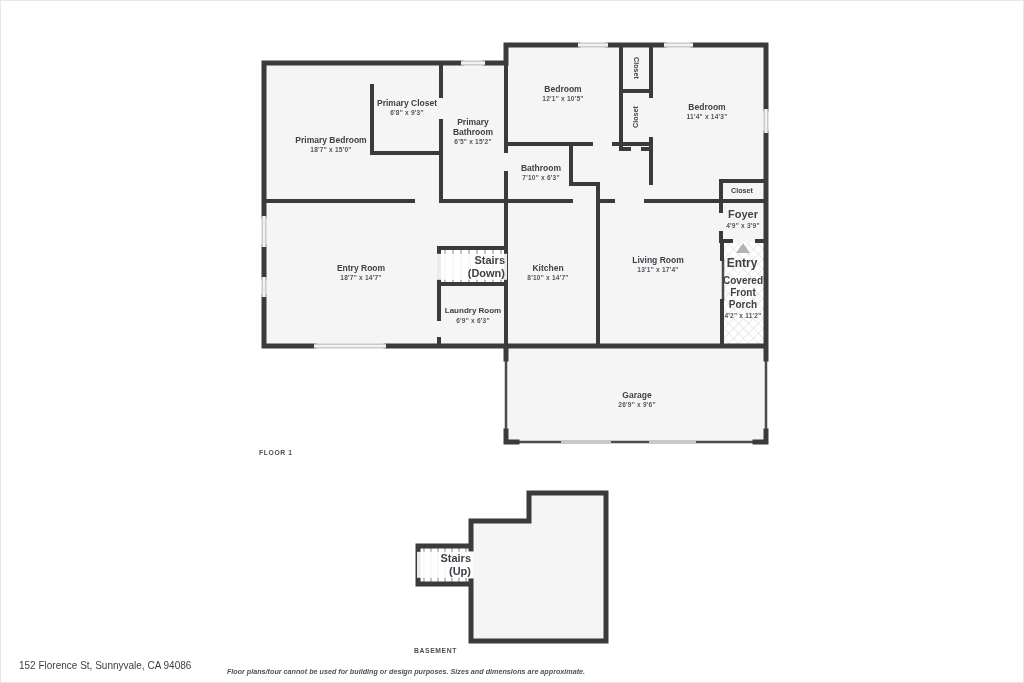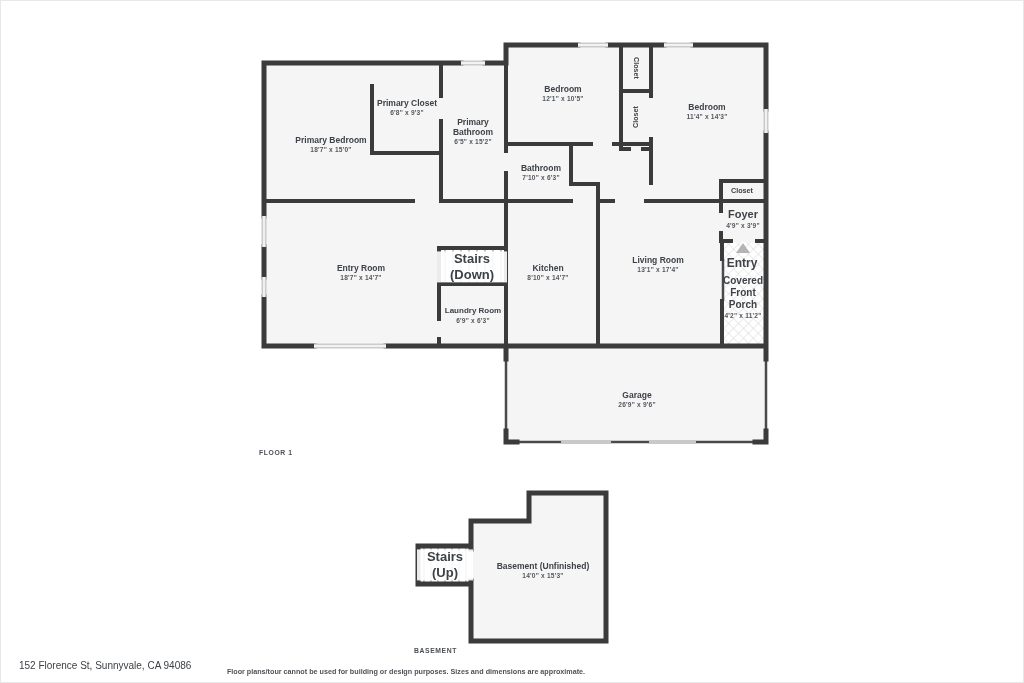--- a/index.html
+++ b/index.html
@@ -8,34 +8,34 @@
     font-family:"Liberation Sans", sans-serif;overflow:hidden;
     border:1px solid #e8e8e8;box-sizing:border-box;
   }
   svg.plan{position:absolute;left:0;top:0;}
   .lbl{
     position:absolute;transform:translate(-50%,-50%);
     text-align:center;color:#3e4247;white-space:normal;pointer-events:none;
   }
   .lbl .nm{font-weight:bold;font-size:8.5px;line-height:1.2;}
   .lbl .dm{font-weight:bold;font-size:6.6px;color:#53575d;margin-top:1px;letter-spacing:.2px;}
-  .lbl.onstairs .nm{background:rgba(255,255,255,.9);padding:0 2px;font-size:13px;}
+  .lbl.onstairs .nm{background:rgba(255,255,255,.9);padding:0 2px;font-size:11px;text-align:right;}
   .lbl.rot90{transform:translate(-50%,-50%) rotate(90deg);}
   .lbl.rot270{transform:translate(-50%,-50%) rotate(-90deg);}
   .lbl.rot90 .nm,.lbl.rot270 .nm{font-size:7.2px;white-space:nowrap;}
   .caption{
     position:absolute;font-size:6.8px;font-weight:bold;color:#4b4f54;
     letter-spacing:.6px;
   }
   .address{
     position:absolute;left:18px;top:659px;font-size:10px;font-weight:normal;color:#3c4045;
   }
   .disclaimer{
     position:absolute;left:0;top:666px;width:810px;text-align:center;
-    font-size:7.2px;font-weight:bold;color:#4e5257;
+    font-size:7.2px;font-weight:bold;color:#4e5257;font-style:italic;
   }
 </style>
 </head>
 <body>
 
 <div class="canvas">
 
   <svg class="plan" width="1024" height="683" viewBox="0 0 1024 683">
     <defs>
       <pattern id="hatch" width="7" height="7" patternUnits="userSpaceOnUse" patternTransform="rotate(45)">
@@ -190,23 +190,19 @@
   <div class="lbl" style="left:636px;top:398px;width:110px">
     <div class="nm">Garage</div>
     <div class="dm">26'9" x 9'6"</div>
   </div>
 
   <div class="caption" style="left:258px;top:448px">FLOOR 1</div>
 
   <div class="lbl onstairs" style="left:444px;top:564px;width:56px">
     <div class="nm">Stairs (Up)</div>
   </div>
-  <div class="lbl" style="left:542px;top:569px;width:160px">
-    <div class="nm">Basement (Unfinished)</div>
-    <div class="dm">14'0" x 15'3"</div>
-  </div>
 
   <div class="caption" style="left:413px;top:646px">BASEMENT</div>
 
   <div class="address">152 Florence St, Sunnyvale, CA 94086</div>
   <div class="disclaimer">Floor plans/tour cannot be used for building or design purposes. Sizes and dimensions are approximate.</div>
 
 </div>
 
 </body></html>

